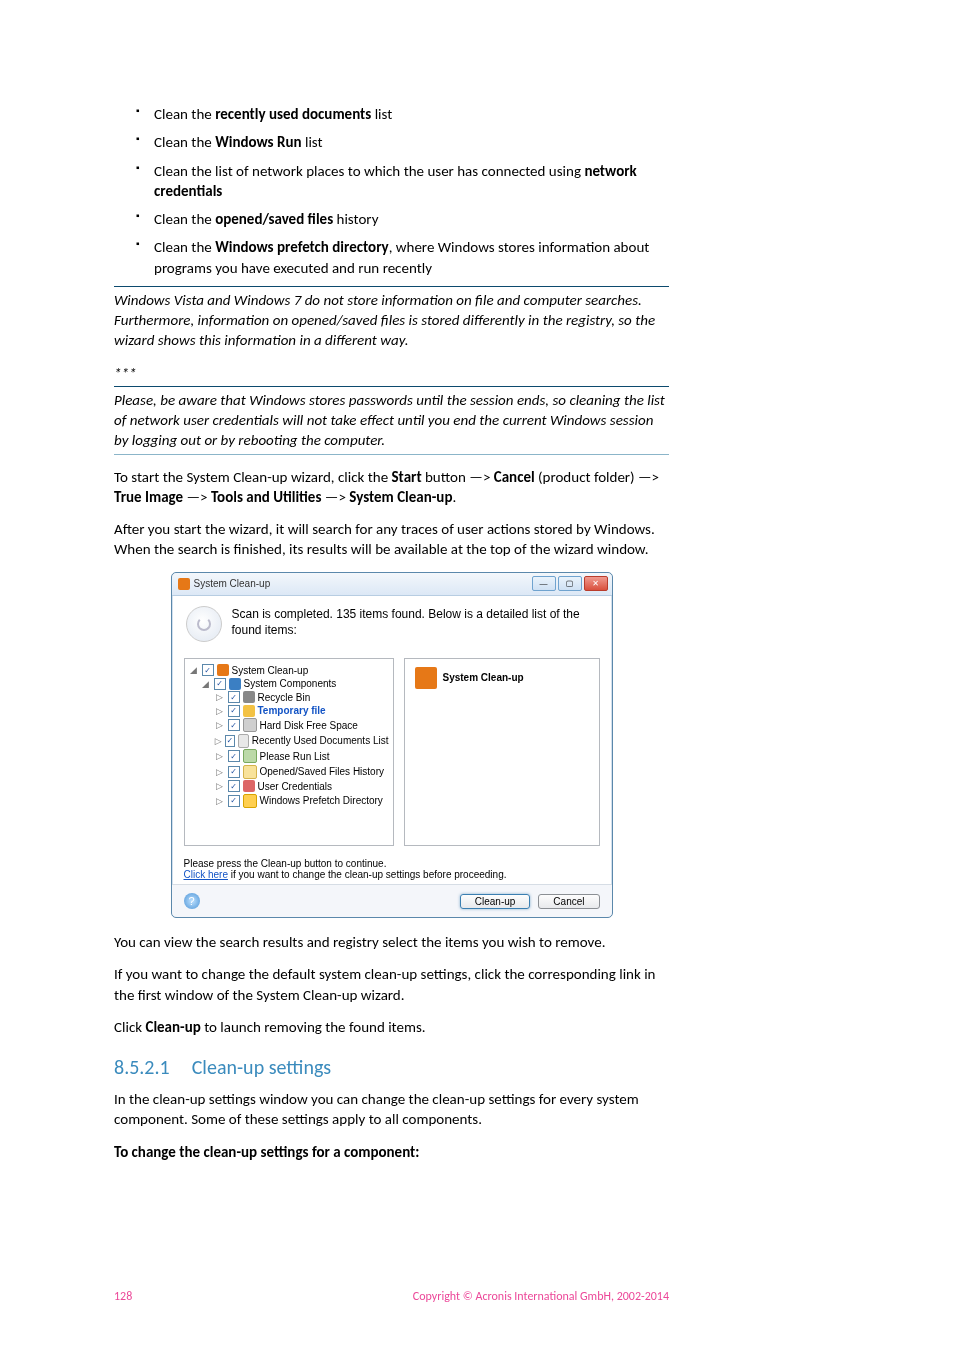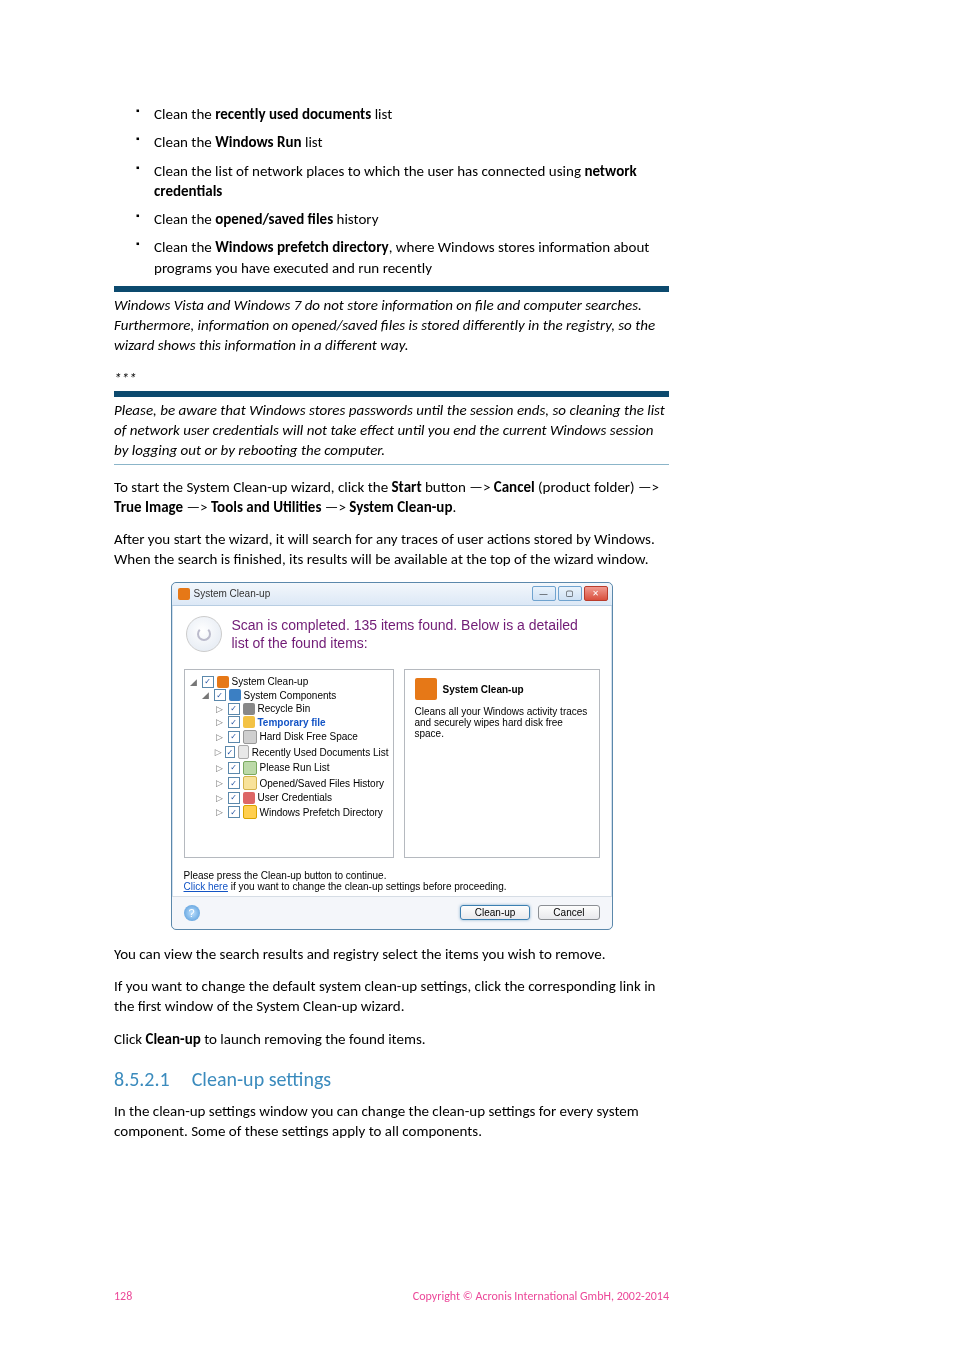--- a/index.html
+++ b/index.html
@@ -33,21 +33,21 @@
   ul.bullets li::before {
     content: "▪";
     position: absolute;
     left: 0;
     top: 0;
     font-size: 10px;
     color: #000;
   }
   .italic-note {
     font-style: italic;
-    border-top: 6px solid #0c4a6e;
+    border-top: 1px solid #0c4a6e;
     padding-top: 3px;
     margin-top: 3px;
     line-height: 1.35;
   }
   .italic-note.last {
     border-bottom: 1px solid #8bb5c9;
     padding-bottom: 3px;
   }
   p { margin: 0 0 12px 0; line-height: 1.35; }
   .screenshot-wrap {
@@ -91,21 +91,21 @@
     gap: 10px;
   }
   .header-band .big-icon {
     width: 34px; height: 34px; border: 1px solid #ccc; border-radius: 50%;
     background: radial-gradient(circle at 45% 40%, #fff, #e9eef5 70%);
     position: relative; flex-shrink:0;
   }
   .header-band .big-icon::after{
     content:""; position:absolute; inset:10px; border:2px solid #bbc; border-top-color:transparent; border-radius:50%;
   }
-  .header-text { color: #701a75; font-size: 14px; line-height: 1.35; }
+  .header-text { color: #000000; font-size: 12px; line-height: 1.35; }
   .dialog-body {
     display: flex;
     padding: 4px 12px 6px 12px;
     gap: 10px;
   }
   .tree {
     width: 200px;
     border: 1px solid #b5b9bf;
     padding: 4px 4px 36px 4px;
     font-size: 10px;
@@ -268,21 +268,20 @@
                 <span class="cb"></span>
                 <span class="tic ic-pref"></span>
                 <span>Windows Prefetch Directory</span>
               </div>
       </div>
       <div class="desc-pane">
         <div class="desc-title">
                 <span class="tic ic-sys"></span>
                 <span>System Clean-up</span>
               </div>
-        <div>Cleans all your Windows activity traces and securely wipes hard disk free space.</div>
       </div>
     </div>
     <div class="dlg-footer">
       <div>Please press the Clean-up button to continue.</div>
       <div><a>Click here</a><span> if you want to change the clean-up settings before proceeding.</span></div>
     </div>
     <div class="btn-row">
       <span class="help-ic">?</span>
       <span class="dlg-btn primary">Clean-up</span>
       <span class="dlg-btn">Cancel</span>
@@ -294,20 +293,21 @@
 <p>If you want to change the default system clean-up settings, click the corresponding link in the first window of the System Clean-up wizard.</p>
 <p>
   <span>Click </span><b>Clean-up</b><span> to launch removing the found items.</span>
 </p>
 
 <h2 class="section">
   <span class="num">8.5.2.1</span><span>Clean-up settings</span>
 </h2>
 
 <p>In the clean-up settings window you can change the clean-up settings for every system component. Some of these settings apply to all components.</p>
+<p><b>To change the clean-up settings for a component:</b></p>
 
 </div>
 
 <div class="page-footer">
   <span>128</span>
   <span>Copyright © Acronis International GmbH, 2002-2014</span>
 </div>
 </div>
 
 </body></html>

